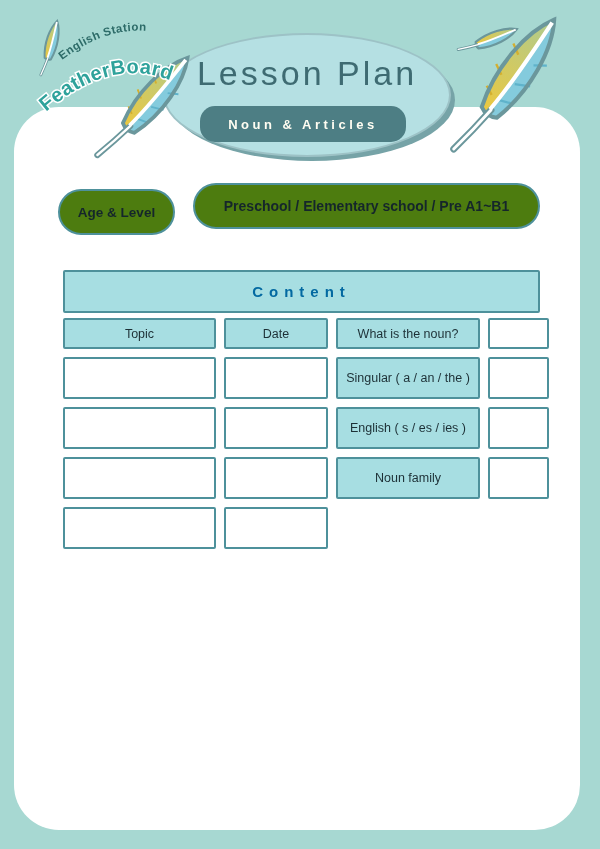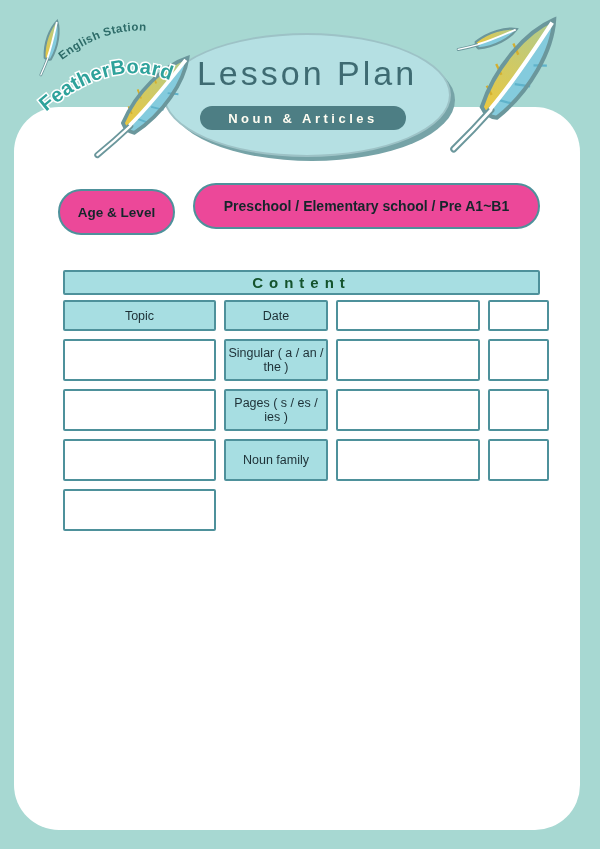--- a/index.html
+++ b/index.html
@@ -20,44 +20,44 @@
     border:2px solid #9dc2c6;
     box-shadow:5px 5px 0 -1px #76a3a7;
     z-index:3;
   }
   .page-title{
     position:absolute;left:163px;top:54px;width:288px;
     text-align:center;font-size:34px;font-weight:500;
     letter-spacing:3px;color:#3e6b72;z-index:4;
   }
   .topic-badge{
-    position:absolute;left:200px;top:106px;width:206px;height:24px;
+    position:absolute;left:200px;top:106px;width:206px;height:36px;
     background:#4d7e84;border-radius:15px;z-index:4;
     display:flex;align-items:center;justify-content:center;
     color:#fffdf2;font-size:13px;font-weight:700;letter-spacing:3.5px;
   }
   
   .logo-svg{position:absolute;left:18px;top:8px;z-index:5;}
   .tr-feathers{position:absolute;left:436px;top:4px;z-index:5;}
   
   .pill{
     position:absolute;height:46px;box-sizing:border-box;
-    background:#ec4899;border:2px solid #4e919b;border-radius:23px;
+    background:#4d7c0f;border:2px solid #4e919b;border-radius:23px;
     display:flex;align-items:center;justify-content:center;
     color:#15262b;font-weight:700;z-index:2;
   }
   .pill-label{left:58px;top:189px;width:117px;font-size:13.5px;}
   .pill-value{left:193px;top:183px;width:347px;font-size:14px;}
   
   .table-wrap{position:absolute;left:63px;top:270px;width:477px;z-index:2;}
   .content-header{
-    box-sizing:border-box;height:25px;width:100%;
+    box-sizing:border-box;height:43px;width:100%;
     background:#a7dee2;border:2px solid #4e919b;border-radius:2px;
     display:flex;align-items:center;justify-content:center;
-    font-size:15px;font-weight:700;letter-spacing:6px;color:#14532d;
+    font-size:15px;font-weight:700;letter-spacing:6px;color:#0369a1;
   }
   .grid{
     margin-top:5px;display:grid;gap:8px;
     grid-template-columns:153px 104px 144px 61px;
     grid-template-rows:31px 42px 42px 42px 42px;
   }
   .cell{
     box-sizing:border-box;border:2px solid #4e919b;border-radius:2px;
     display:flex;align-items:center;justify-content:center;
     font-size:12.5px;color:#1d3036;background:#ffffff;text-align:center;
@@ -144,30 +144,31 @@
 <div class="pill pill-label">Age &amp; Level</div>
 <div class="pill pill-value">Preschool / Elementary school / Pre A1~B1</div>
 
 <div class="table-wrap">
   <div class="content-header">Content</div>
   <div class="grid">
 
     <div class="cell teal">Topic</div>
     <div class="cell teal">Date</div>
 
+    <div class="cell teal">What is the noun?</div>
     <div class="cell"></div>
     <div class="cell"></div>
     <div class="cell"></div>
 
     <div class="cell teal">Singular ( a / an / the )</div>
     <div class="cell"></div>
     <div class="cell"></div>
     <div class="cell"></div>
 
-    <div class="cell teal">Pages ( s / es / ies )</div>
+    <div class="cell teal">English ( s / es / ies )</div>
     <div class="cell"></div>
     <div class="cell"></div>
     <div class="cell"></div>
 
     <div class="cell teal">Noun family</div>
     <div class="cell"></div>
     <div class="cell"></div>
     <div class="cell"></div>
   </div>
 </div>

